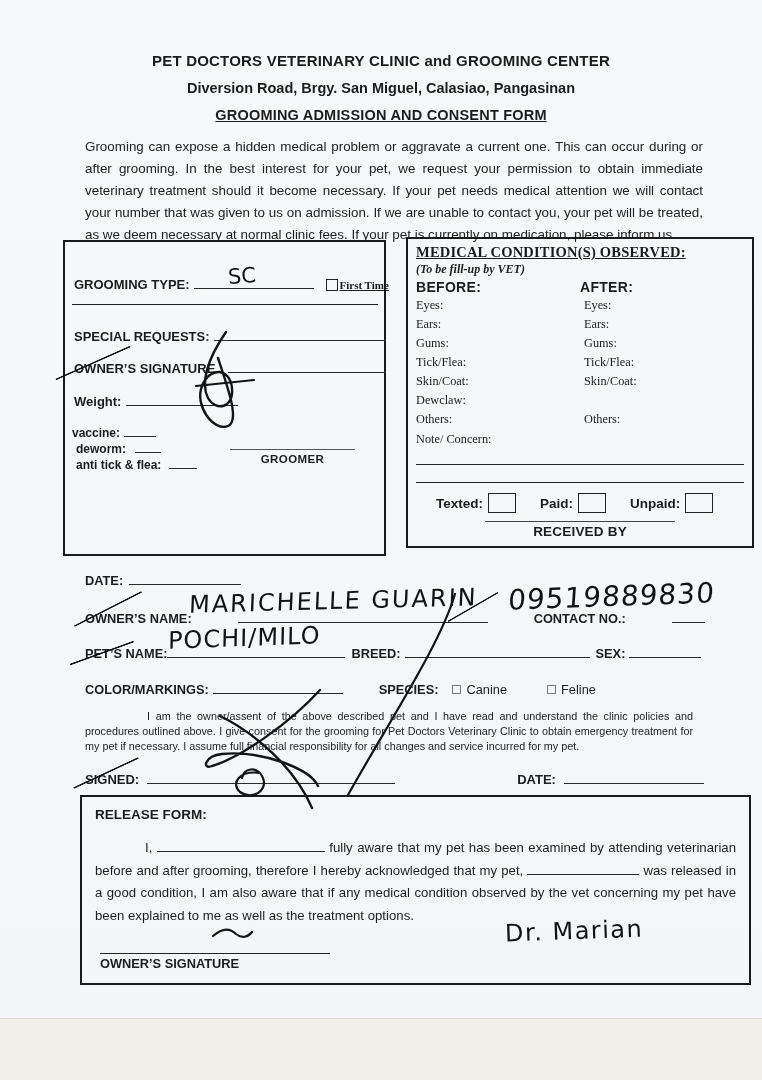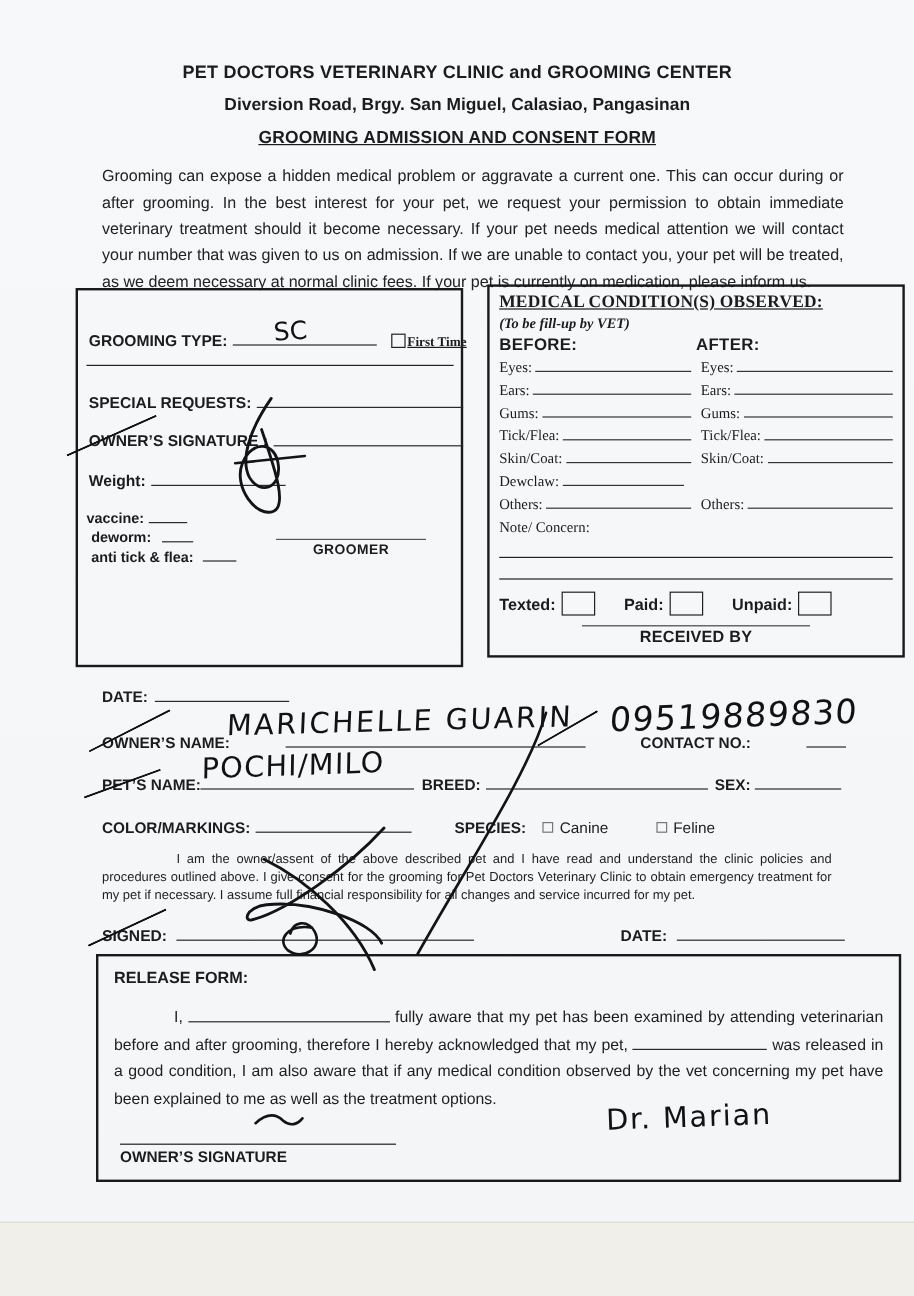--- a/index.html
+++ b/index.html
@@ -37,28 +37,28 @@
   .groomer-label { position:absolute; left:165px; top:211px; width:125px; text-align:center; font-weight:bold; font-size:11.5px; letter-spacing:.4px; }
 
   
   .mbox { position:absolute; left:406px; top:237px; width:348px; height:311px; border:2.5px solid #1a1a1a;
     font-family:"Liberation Serif", serif; padding:5px 8px; }
   .mbox-title { font-size:14.5px; font-weight:bold; text-decoration:underline; letter-spacing:.2px; }
   .mbox-sub { font-size:12px; font-weight:bold; font-style:italic; margin-top:1px; }
   .ba-row { display:flex; margin-top:2px; font-family:"Liberation Sans", sans-serif; }
   .ba-row > div { width:50%; font-weight:bold; font-size:14px; letter-spacing:.3px; }
   .mrow { display:flex; gap:8px; margin-top:3px; }
-  .mcell { display:flex; width:50%; font-size:12.3px; align-items:baseline; }
+  .mcell { display:flex; width:50%; font-size:12.3px; align-items:baseline;flex-direction:column; }
   .mcell .lbl { white-space:nowrap; margin-right:3px; }
   .mcell .ln { flex:1; border-bottom:1.1px solid #333; height:12px; }
   .mcell.half { width:47%; }
   .note-row { font-size:12.3px; margin-top:4px; }
   .note-line { border-bottom:1.4px solid #222; height:16px; margin-top:2px; }
   .pay-row { display:flex; align-items:center; gap:10px; margin-top:10px; font-family:"Liberation Sans", sans-serif; }
-  .pay-item { display:flex; align-items:center; font-weight:bold; font-size:13.5px; }
+  .pay-item { display:flex; align-items:center; font-weight:bold; font-size:13.5px;margin-left:20px; }
   .pay-box { display:inline-block; width:28px; height:20px; border:1.8px solid #222; margin-left:5px; }
   .received { position:absolute; left:0; right:0; bottom:6px; text-align:center; font-family:"Liberation Sans", sans-serif; }
   .received .ln { display:block; width:190px; margin:0 auto; border-bottom:1.3px solid #444; height:12px; }
   .received .lbl { font-weight:bold; font-size:13.5px; letter-spacing:.2px; }
 
   
   .fields { position:absolute; left:85px; top:572px; width:620px; font-size:12.8px; }
   .frow { display:flex; align-items:baseline; white-space:nowrap; }
   .frow .lab { font-weight:bold; }
   .sp-check { display:inline-block; width:9px; height:9px; border:1.2px solid #777; vertical-align:0px; margin-right:5px; }

